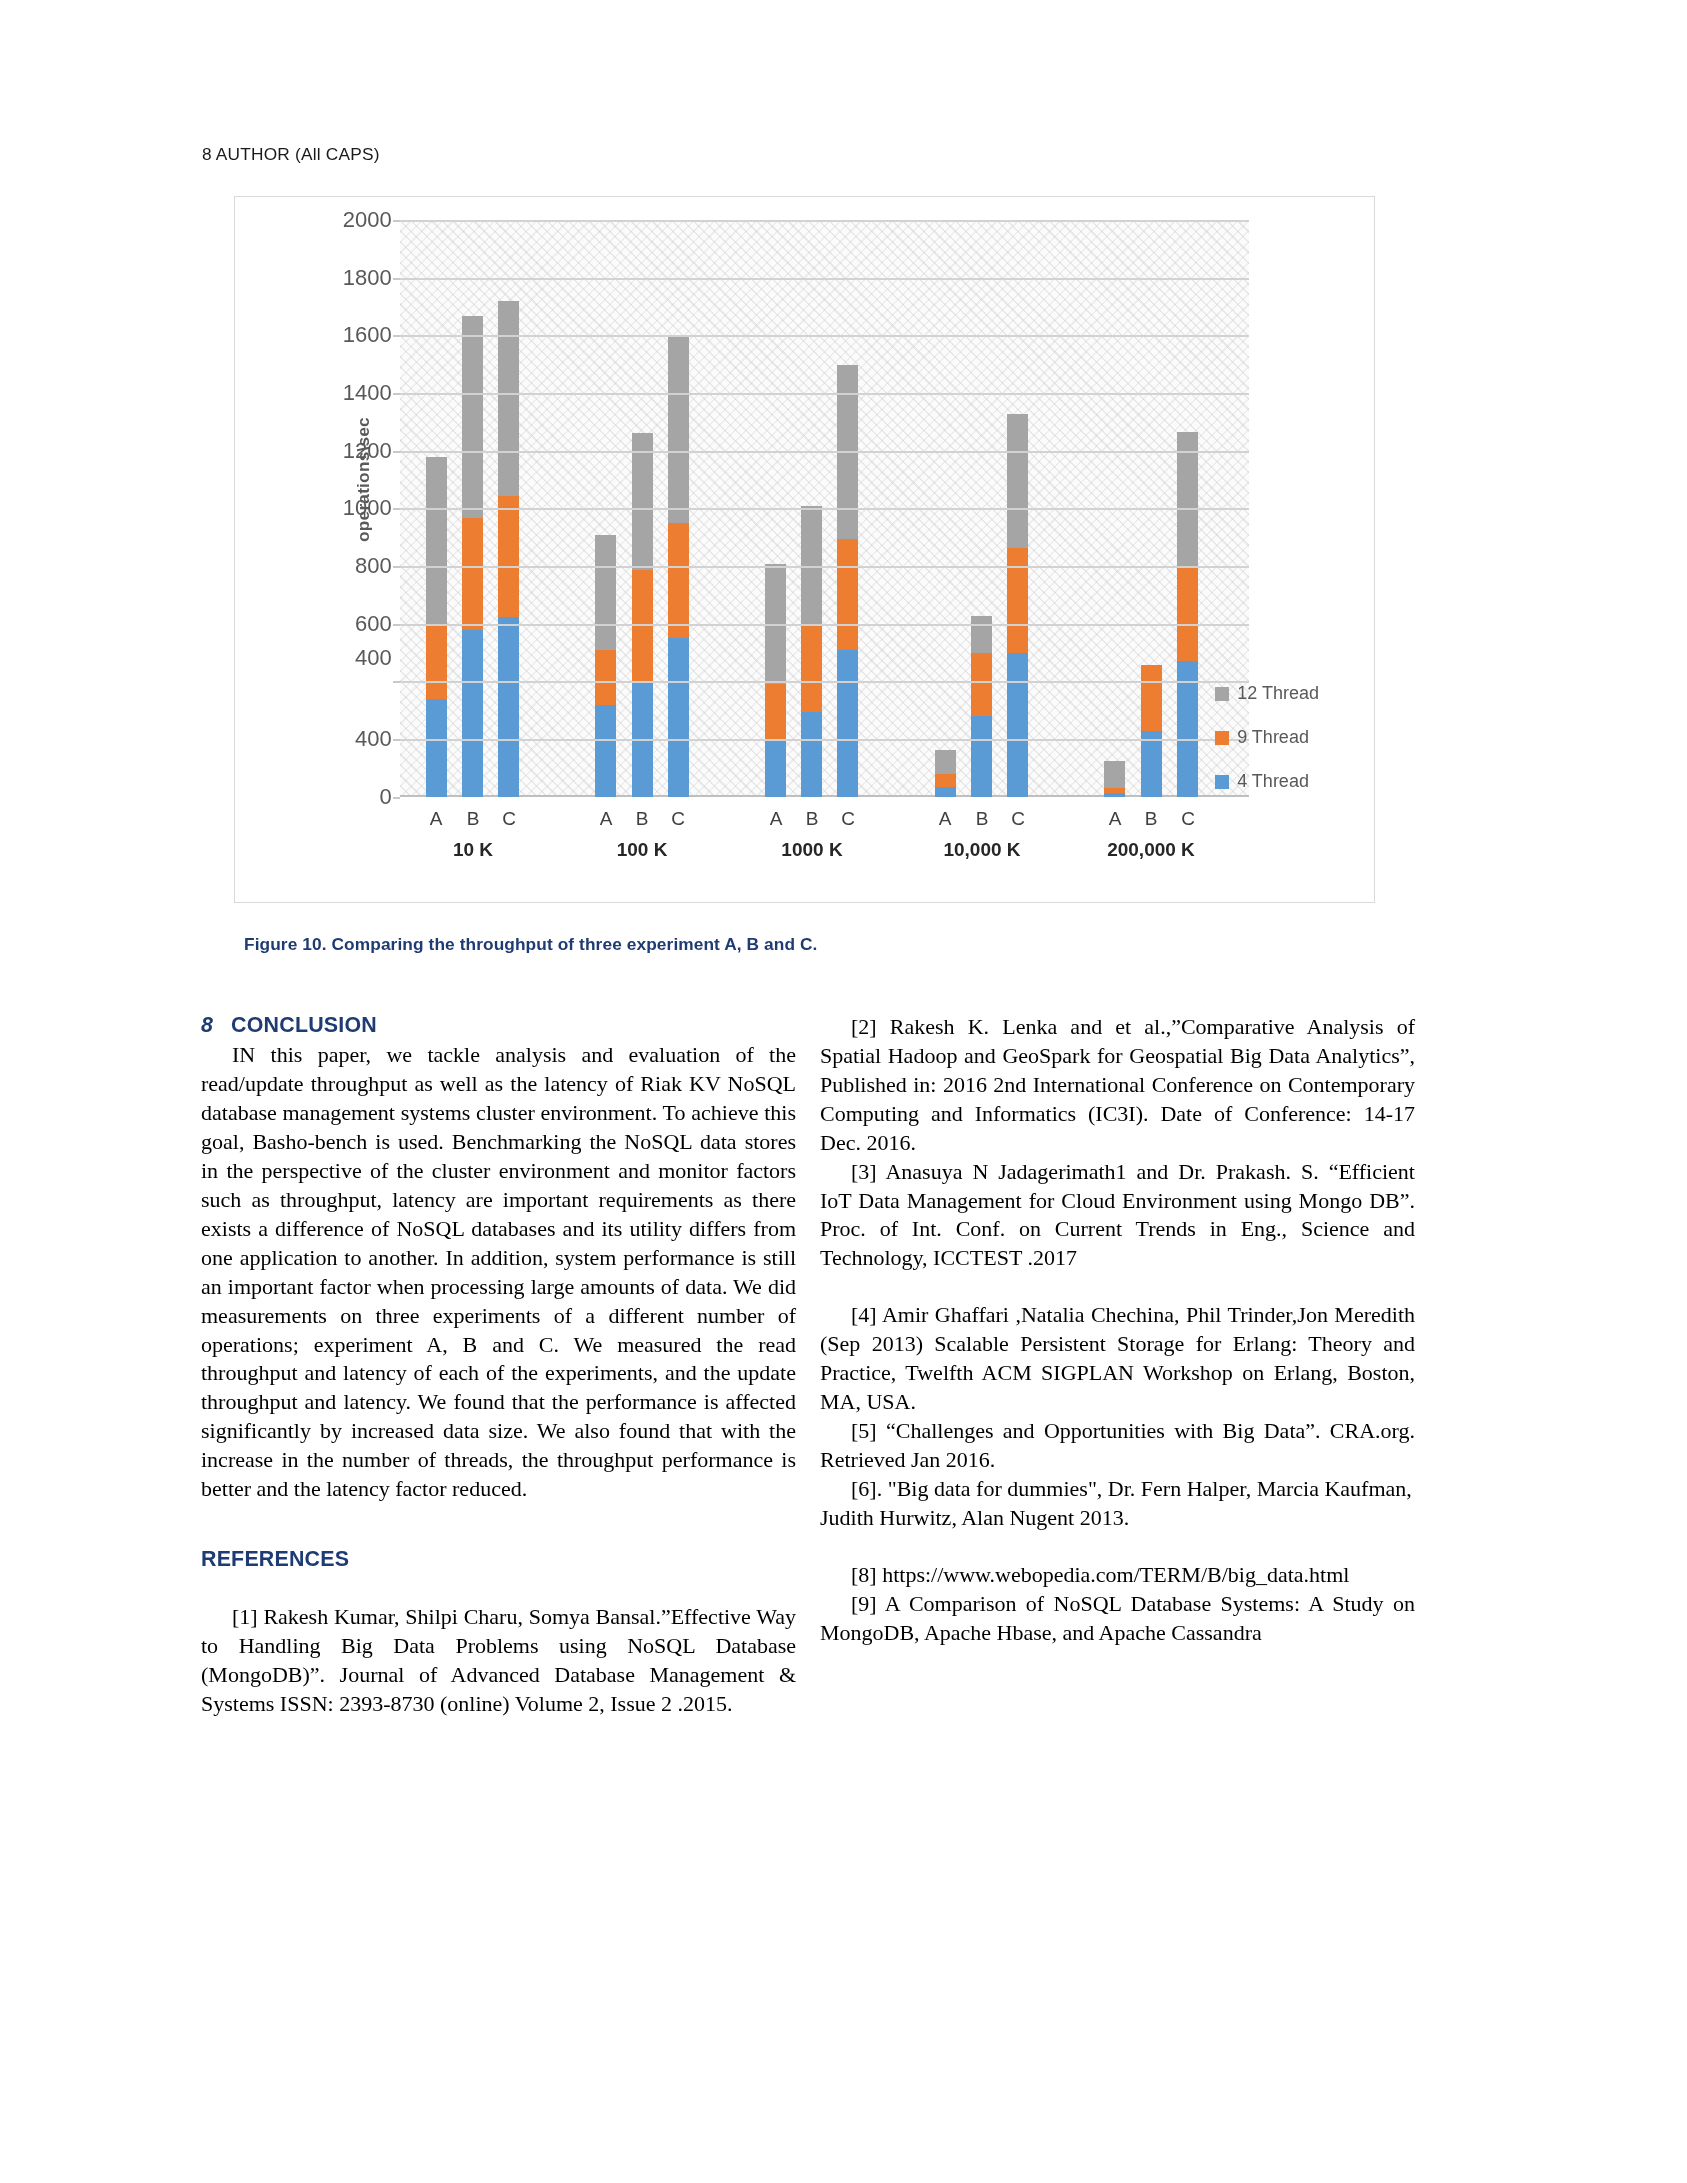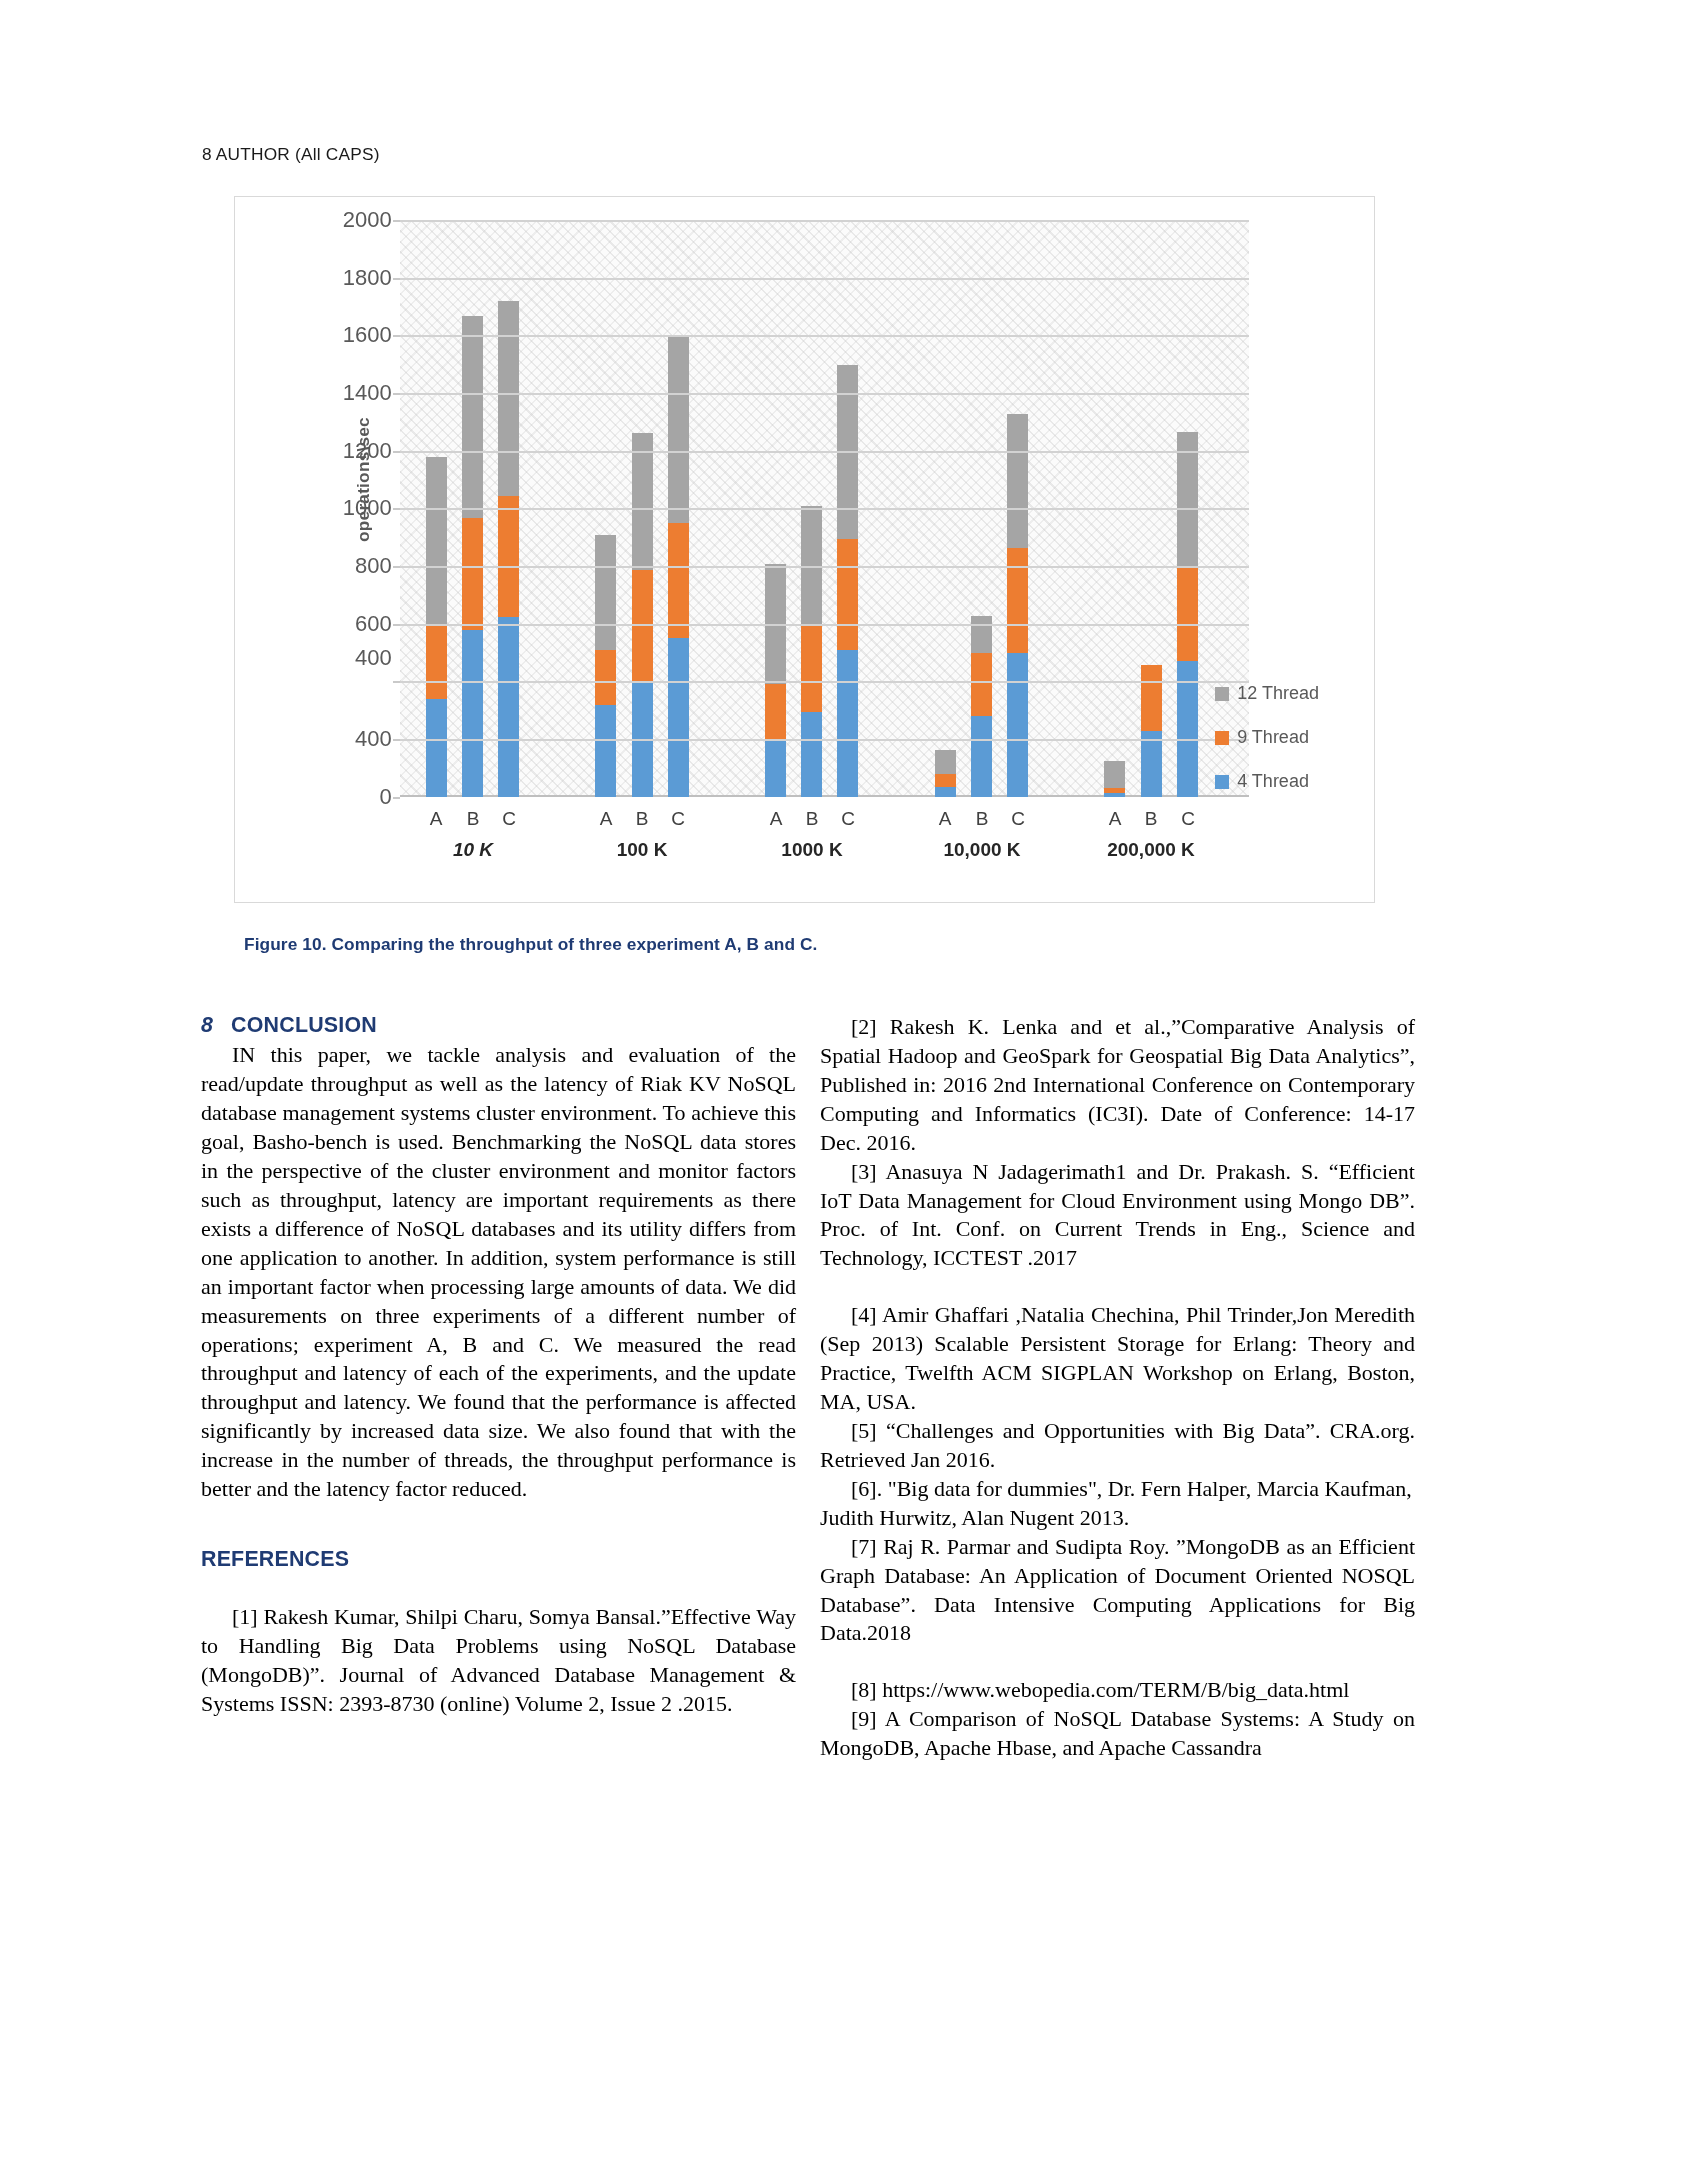--- a/index.html
+++ b/index.html
@@ -274,21 +274,21 @@
           <div class="gridline" style="top: 58px;"></div>
           <div class="tickmark" style="top: 58px;"></div>
           <div class="gridline" style="top: 0px;"></div>
           <div class="tickmark" style="top: 0px;"></div>
         </div>
 
       <div class="x-labels" id="xlabels">
           <div class="x-sub" style="left: 36px; top: 5px;">A</div>
           <div class="x-sub" style="left: 73px; top: 5px;">B</div>
           <div class="x-sub" style="left: 109px; top: 5px;">C</div>
-          <div class="x-grp" style="left: 73px; top: 36px; font-style: italic;">10 K</div>
+          <div class="x-grp" style="left: 73px; top: 36px;">10 K</div>
           <div class="x-sub" style="left: 206px; top: 5px;">A</div>
           <div class="x-sub" style="left: 242px; top: 5px;">B</div>
           <div class="x-sub" style="left: 278px; top: 5px;">C</div>
           <div class="x-grp" style="left: 242px; top: 36px;">100 K</div>
           <div class="x-sub" style="left: 376px; top: 5px;">A</div>
           <div class="x-sub" style="left: 412px; top: 5px;">B</div>
           <div class="x-sub" style="left: 448px; top: 5px;">C</div>
           <div class="x-grp" style="left: 412px; top: 36px;">1000 K</div>
           <div class="x-sub" style="left: 545px; top: 5px;">A</div>
           <div class="x-sub" style="left: 582px; top: 5px;">B</div>
@@ -331,20 +331,19 @@
     <p class="ref">[1]  Rakesh  Kumar,  Shilpi  Charu,  Somya Bansal.”Effective Way to Handling Big Data Problems using  NoSQL  Database  (MongoDB)”.  Journal  of Advanced  Database  Management  &amp;  Systems  ISSN: 2393-8730 (online) Volume 2, Issue 2 .2015.</p>
   </div>
 
   <div class="col col-right">
     <p class="ref">[2]  Rakesh  K.  Lenka    and  et  al.,”Comparative Analysis of Spatial Hadoop and GeoSpark for Geospatial Big   Data   Analytics”,   Published   in:   2016   2nd International Conference on Contemporary Computing and Informatics (IC3I). Date of Conference: 14-17 Dec. 2016.</p>
     <p class="ref">[3] Anasuya N Jadagerimath1 and Dr. Prakash. S. “Efficient IoT Data Management for Cloud Environment using Mongo DB”. Proc. of Int. Conf. on Current Trends in Eng., Science and Technology, ICCTEST .2017</p>
     <div class="spacer-md"></div>
     <p class="ref">[4] Amir Ghaffari ,Natalia Chechina, Phil Trinder,Jon Meredith  (Sep  2013)  Scalable  Persistent  Storage  for Erlang: Theory and Practice, Twelfth ACM SIGPLAN Workshop on Erlang, Boston, MA, USA.</p>
     <p class="ref">[5]  “Challenges  and  Opportunities  with  Big  Data”. CRA.org. Retrieved Jan 2016.</p>
     <p class="ref flush">[6].  "Big data for dummies", Dr. Fern Halper, Marcia Kaufman, Judith Hurwitz, Alan Nugent 2013.</p>
-    <p class="ref">[7] Raj R. Parmar and Sudipta Roy. ”MongoDB as an Efficient Graph Database: An Application of Document Oriented NOSQL Database”. Data Intensive Computing Applications for Big Data.2018</p>
     <div class="spacer-md"></div>
     <p class="ref flush">[8] https://www.webopedia.com/TERM/B/big_data.html</p>
     <p class="ref">[9] A Comparison of NoSQL Database Systems: A Study  on  MongoDB,  Apache    Hbase,  and  Apache Cassandra</p>
   </div>
 
 </div>
 
 
 </body></html>

